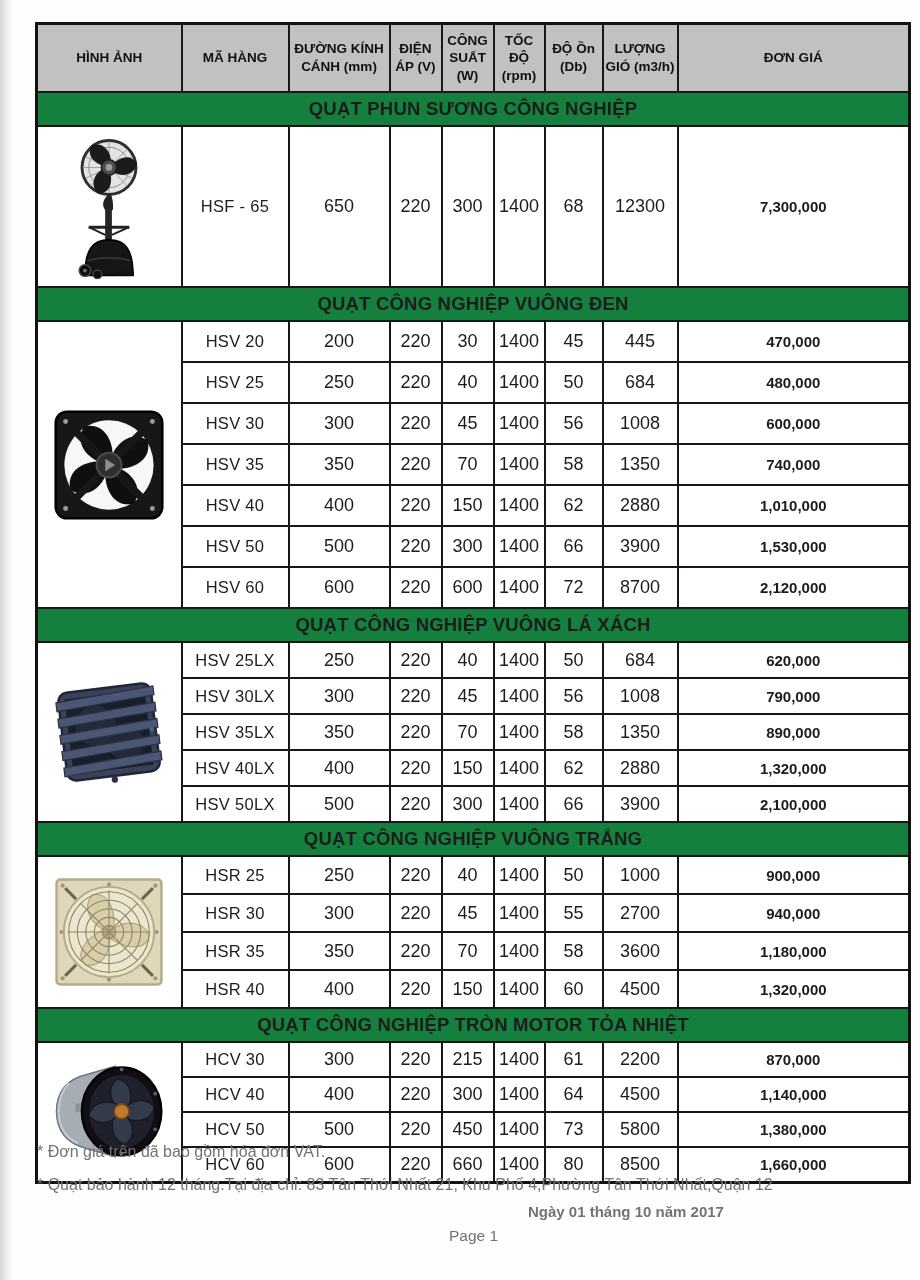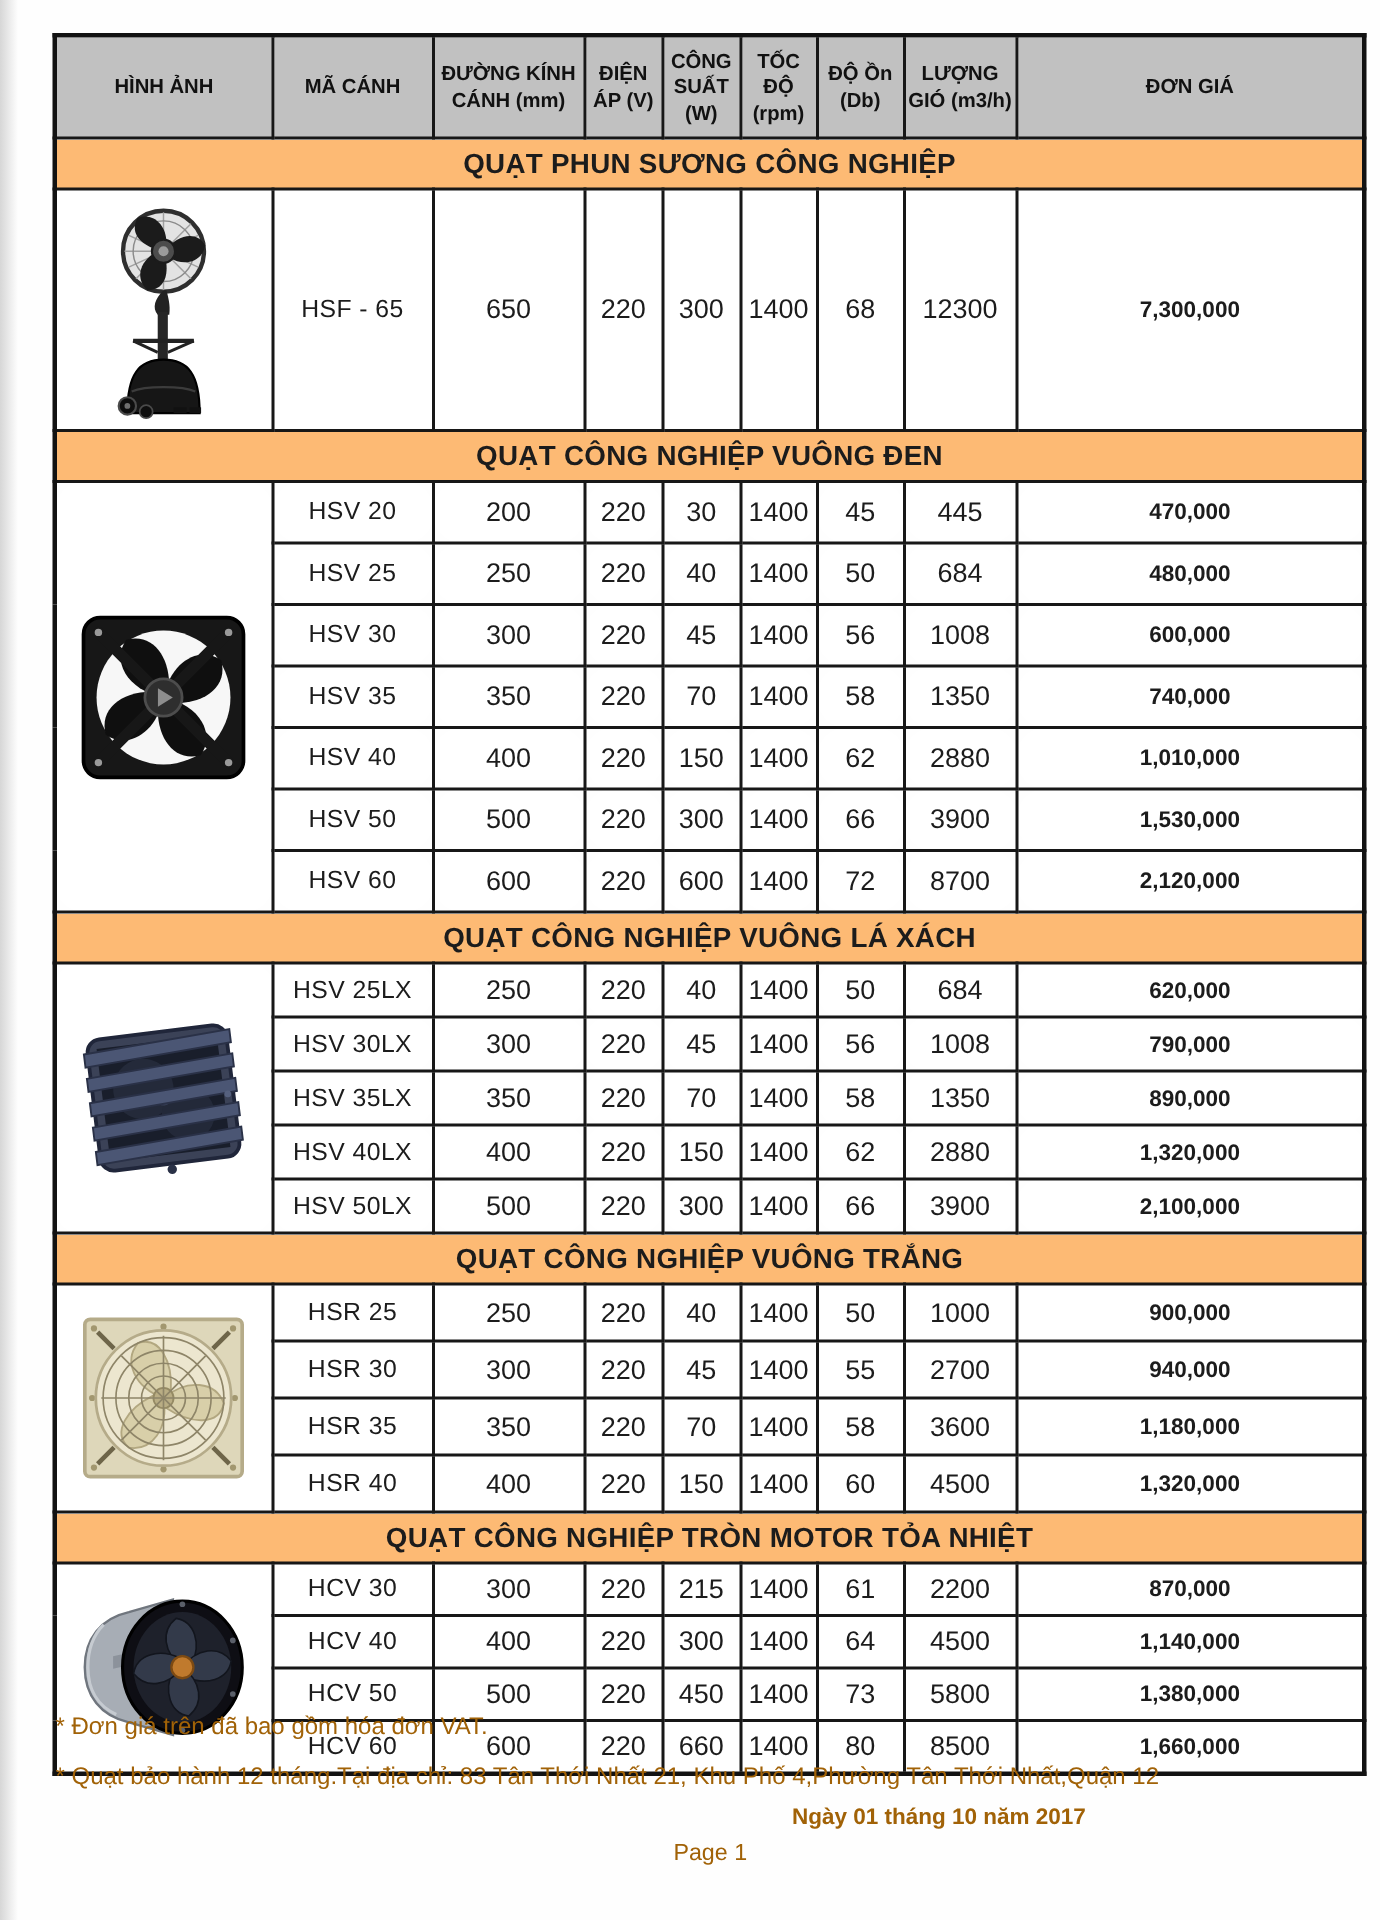--- a/index.html
+++ b/index.html
@@ -33,34 +33,34 @@
   }
   th{
     background:var(--header-bg);
     font-size:13.5px;font-weight:bold;line-height:1.3;
     height:62px;padding:2px 1px;
     color:#111;
   }
   tr.section-row td{
     height:30px;
     font-size:18.5px;font-weight:bold;letter-spacing:.2px;
-    background:#fdba74;
+    background:#15803d;
   }
   td{font-size:18px;background:#fff;}
   td.code{font-size:16.5px;letter-spacing:.3px;}
   td.price{font-size:15px;font-weight:bold;}
   td.img-cell{padding:2px;}
   tr.s0 td{height:155px;}
   tr.s1 td{height:37px;border-radius:19px;}
   tr.s2 td{height:32px;border-radius:16px;}
   tr.s3 td{height:34px;}
   tr.s4 td{height:31px;}
   td.img-cell svg{display:block;margin:0 auto;}
 
-  .footer{position:absolute;left:37px;top:1143px;width:873px;font-size:16px;color:#a16207;}
+  .footer{position:absolute;left:37px;top:1143px;width:873px;font-size:16px;color:#737373;}
   .fn{margin:0 0 15px 0;}
   .date-line{position:absolute;left:491px;top:60px;font-weight:bold;font-size:15px;white-space:nowrap;}
   .page-num{position:absolute;left:0;right:0;top:84px;text-align:center;font-size:15.5px;}
 </style>
 </head>
 <body>
 
 <div class="page">
 
   <table class="price">
@@ -71,21 +71,21 @@
       <col style="width:52px">
         <col style="width:52px">
         <col style="width:51px">
       <col style="width:58px">
         <col style="width:75px">
         <col style="width:232px">
     </colgroup>
     <thead>
       <tr id="header-row">
           <th>HÌNH ẢNH</th>
-          <th>MÃ CÁNH</th>
+          <th>MÃ HÀNG</th>
           <th>ĐƯỜNG KÍNH CÁNH (mm)</th>
           <th>ĐIỆN ÁP (V)</th>
           <th>CÔNG SUẤT (W)</th>
           <th>TỐC ĐỘ (rpm)</th>
           <th>ĐỘ Ồn (Db)</th>
           <th>LƯỢNG GIÓ (m3/h)</th>
           <th>ĐƠN GIÁ</th>
         </tr>
     </thead>
     <tbody id="table-body">

